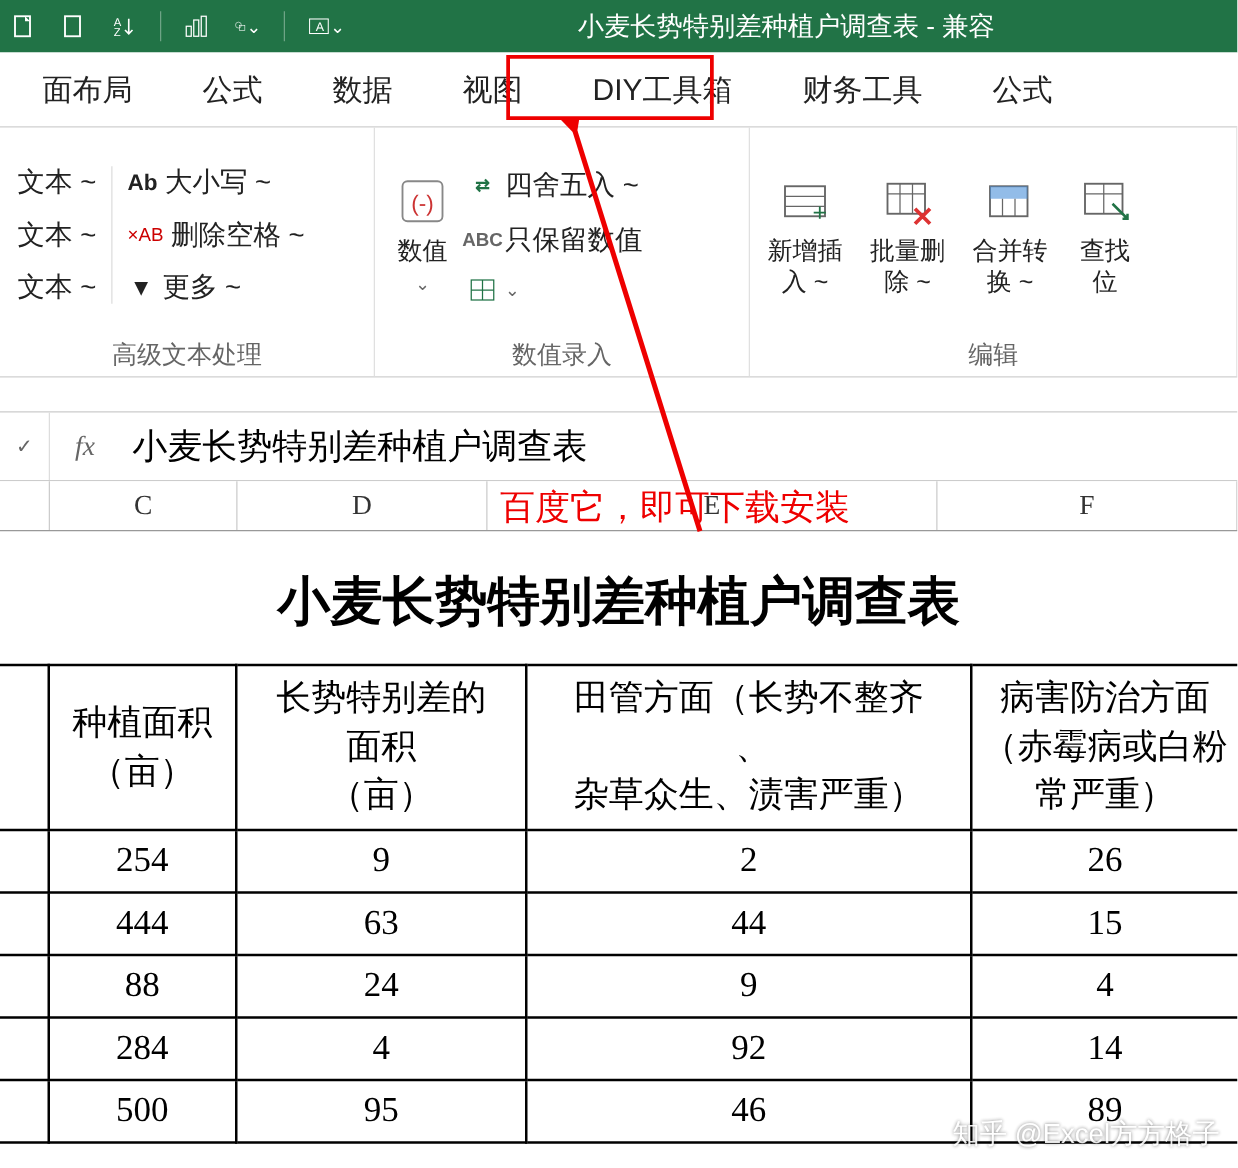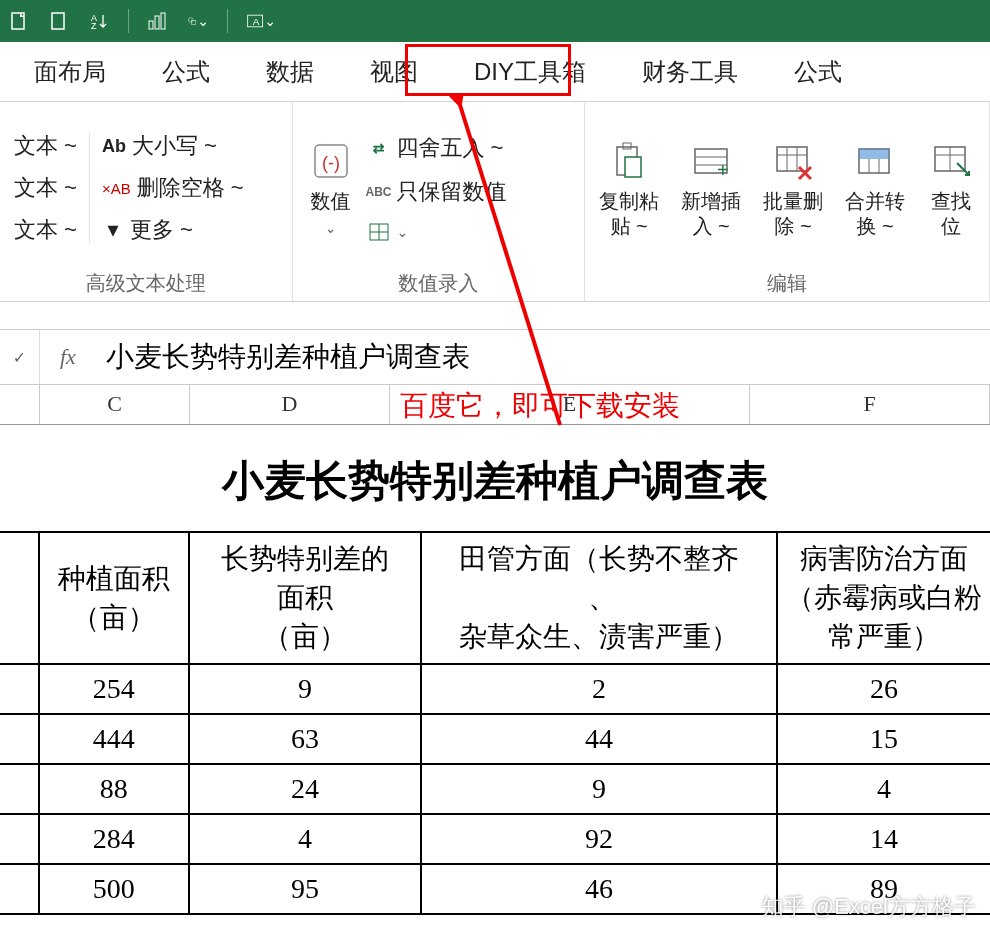--- a/index.html
+++ b/index.html
@@ -92,20 +92,21 @@
         </div>
       <div class="qat-sep"></div>
       <div class="qat-ico" style="width:30px">
           <svg width="22" height="20" viewBox="0 0 22 20">
             <rect x="2" y="3" width="18" height="14" fill="none" stroke="#fff"></rect>
             <text x="8" y="15" font-size="12" fill="#fff">A</text>
           </svg>
           <span class="dd" style="color:#fff">⌄</span>
         </div>
     </div>
+    <div class="title-text">小麦长势特别差种植户调查表 - 兼容</div>
   </div>
 
   <div class="tabs" style="position:relative">
     <div class="tab">面布局</div>
     <div class="tab">公式</div>
     <div class="tab">数据</div>
     <div class="tab">视图</div>
     <div class="tab">DIY工具箱</div>
     <div class="tab">财务工具</div>
     <div class="tab">公式</div>
@@ -155,51 +156,40 @@
               </svg>
             </div>
           <div class="lbl"><span>数值</span><br><span class="dd">⌄</span></div>
         </div>
         <div class="rbtn-col" style="gap:14px">
           <div class="rbtn-row">
               <span class="mini-ico">⇄</span>
               <span>四舍五入 ~</span>
             </div>
           <div class="rbtn-row">
-              <span class="mini-ico" style="font-size:12px;color:#666">ABC</span>
+              <span class="mini-ico" style="font-size:15px;color:#666">ABC</span>
               <span>只保留数值</span>
             </div>
           <div class="rbtn-row">
               <span class="mini-ico">
                 <svg width="20" height="18">
                   <rect x="1" y="1" width="18" height="16" fill="none" stroke="#217346"></rect>
                   <line x1="1" y1="9" x2="19" y2="9" stroke="#217346"></line>
                   <line x1="10" y1="1" x2="10" y2="17" stroke="#217346"></line>
                 </svg>
               </span>
               <span class="dd">⌄</span>
             </div>
         </div>
       </div>
       <div class="rgroup-label">数值录入</div>
     </div>
 
     <div class="rgroup" style="flex:1">
       <div class="rgroup-body" style="gap:22px">
-        <div class="rbtn-big">
-          <div class="ico">
-              <svg width="44" height="44" viewBox="0 0 44 44">
-                <rect x="10" y="8" width="20" height="28" fill="none" stroke="#666" stroke-width="1.5"></rect>
-                <rect x="16" y="4" width="8" height="6" fill="none" stroke="#666"></rect>
-                <rect x="18" y="18" width="16" height="20" fill="#fff" stroke="#217346" stroke-width="1.5"></rect>
-              </svg>
-            </div>
-          <div class="lbl" style="white-space:pre">复制粘
-贴 ~</div>
-        </div>
         <div class="rbtn-big">
           <div class="ico">
               <svg width="44" height="44" viewBox="0 0 44 44">
                 <rect x="6" y="10" width="32" height="24" fill="none" stroke="#666" stroke-width="1.5"></rect>
                 <line x1="6" y1="18" x2="38" y2="18" stroke="#666"></line>
                 <line x1="6" y1="26" x2="38" y2="26" stroke="#666"></line>
                 <text x="28" y="38" font-size="20" fill="#217346">+</text>
               </svg>
             </div>
           <div class="lbl" style="white-space:pre">新增插

